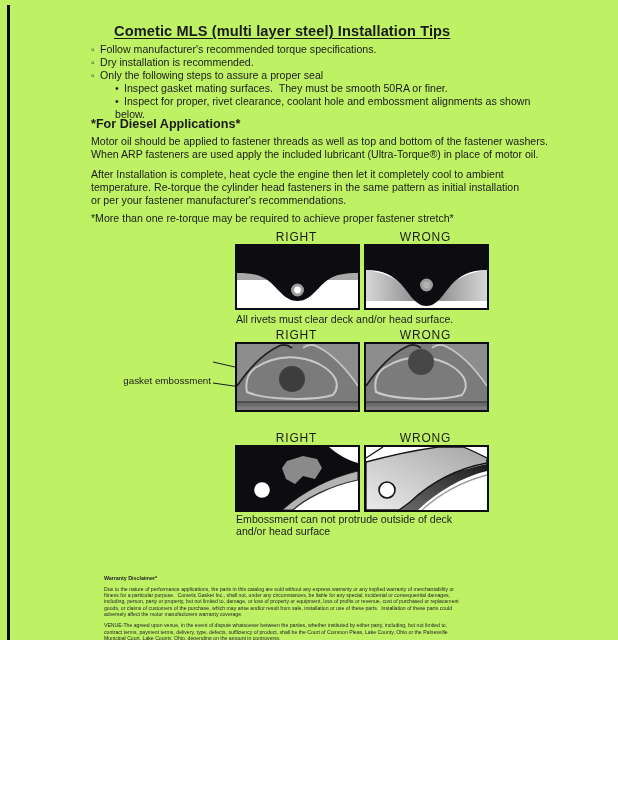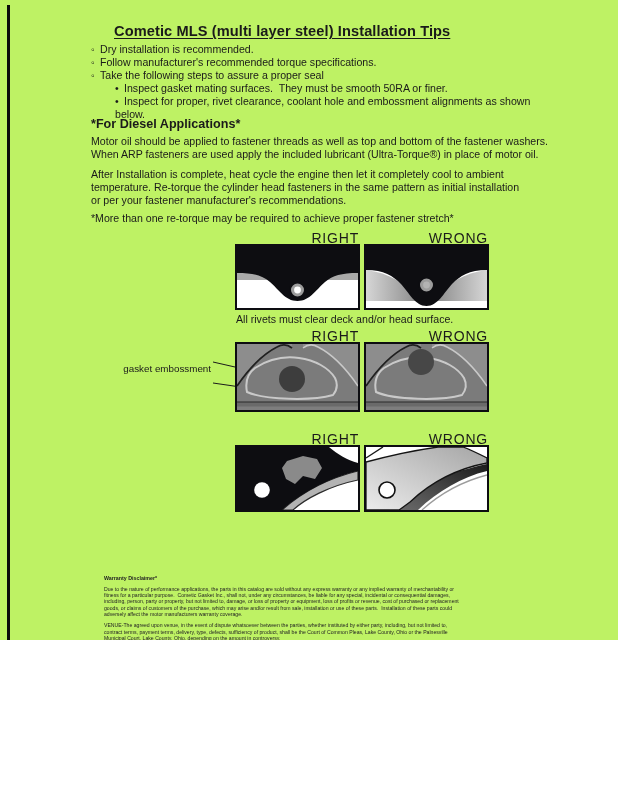--- a/index.html
+++ b/index.html
@@ -11,51 +11,51 @@
   .t-title{left:114px;top:23px;font-size:14.6px;font-weight:700;text-decoration:underline;
            text-underline-offset:2px;letter-spacing:0.1px;margin:0;}
   .tips{left:91px;top:43px;width:470px;font-size:10.6px;line-height:13.1px;}
   .b{white-space:pre-wrap;}
   .sub{margin-left:24px;}
   .mk{display:inline-block;width:9px;}
   .d-head{left:91px;top:117px;font-size:12.6px;font-weight:700;margin:0;}
   .d-p1{left:91px;top:135px;font-size:10.6px;line-height:13.2px;width:470px;}
   .d-p2{left:91px;top:168px;font-size:10.6px;line-height:13.2px;width:470px;}
   .d-note{left:91px;top:212px;font-size:10.6px;width:470px;}
-  .hdr{position:absolute;width:125px;text-align:right;font-size:14px;letter-spacing:0.8px;color:#1b1b1b;}
+  .hdr{position:absolute;width:125px;text-align:center;font-size:12px;letter-spacing:0.8px;color:#1b1b1b;}
   .colL{left:234px;} .colR{left:363px;}
   .h1r{top:230px;} .h2r{top:328px;} .h3r{top:431px;}
   .dbox{position:absolute;border:2px solid #0d0d11;background:#fff;font-size:0;line-height:0;}
   .b1L{left:235px;top:244px;} .b1R{left:364px;top:244px;}
   .b2L{left:235px;top:342px;} .b2R{left:364px;top:342px;}
   .b3L{left:235px;top:445px;} .b3R{left:364px;top:445px;}
   .cap{position:absolute;font-size:10.6px;line-height:12px;color:#1a1a1a;}
   .cap1{left:236px;top:313px;} .cap2{left:246px;top:415px;} .cap3{left:236px;top:513px;}
   .lab{position:absolute;width:116px;text-align:right;font-size:9.8px;line-height:10.6px;color:#1a1a1a;}
-  .lab1{left:95px;top:346px;} .lab2{left:95px;top:364px;}
+  .lab1{left:95px;top:346px;} .lab2{left:95px;top:376px;}
   .leaders{position:absolute;left:209px;top:352px;width:92px;height:46px;}
   .legal{left:104px;top:575px;width:416px;font-size:5.15px;line-height:6.15px;color:#232323;}
   .legal h2{font-size:5.3px;margin:0 0 5px 0;}
   .legal p{margin:0 0 5.5px 0;}
   .legal p.gapbig{margin-top:9px;}
   .legal p.gapmed{margin-top:2.5px;}
   .footer{left:389px;top:789px;font-size:15px;letter-spacing:0.3px;color:#1f1f1f;}
 </style>
 </head>
 <body>
 
 <div class="page">
   <div class="edge"></div>
 
   <h1 class="abs t-title">Cometic MLS (multi layer steel) Installation Tips</h1>
 
   <div class="abs tips">
+    <div class="b"><span class="mk">◦</span><span>Follow manufacturer's recommended torque specifications.</span></div>
     <div class="b"><span class="mk">◦</span><span>Dry installation is recommended.</span></div>
-    <div class="b"><span class="mk">◦</span><span>Follow manufacturer's recommended torque specifications.</span></div>
-    <div class="b"><span class="mk">◦</span><span>Take the following steps to assure a proper seal</span></div>
+    <div class="b"><span class="mk">◦</span><span>Only the following steps to assure a proper seal</span></div>
     <div class="b sub"><span class="mk">•</span><span>Inspect gasket mating surfaces.  They must be smooth 50RA or finer.</span></div>
     <div class="b sub"><span class="mk">•</span><span>Inspect for proper, rivet clearance, coolant hole and embossment alignments as shown below.</span></div>
   </div>
 
   <h2 class="abs d-head">*For Diesel Applications*</h2>
   <div class="abs d-p1 ml">Motor oil should be applied to fastener threads as well as top and bottom of the fastener washers.
 When ARP fasteners are used apply the included lubricant (Ultra-Torque®) in place of motor oil.</div>
   <div class="abs d-note">*More than one re-torque may be required to achieve proper fastener stretch*</div>
   <div class="abs d-p2 ml">After Installation is complete, heat cycle the engine then let it completely cool to ambient
 temperature. Re-torque the cylinder head fasteners in the same pattern as initial installation
@@ -155,20 +155,22 @@
         </linearGradient>
       </defs>
       <rect x="0" y="0" width="121" height="63" fill="#ffffff"></rect>
       <path d="M0,11 L17,0" stroke="#1a1a1a" stroke-width="1.4"></path>
       <path d="M33,63 C47,46 70,30 97,23 C105,21 113,18.5 121,17 L121,24 C96,30 72,44 52,63 Z" fill="url(#g3c)"></path>
       <path d="M56,63 C76,45 98,34 121,28" fill="none" stroke="#9c9c9c" stroke-width="1.3"></path>
       <path d="M0,15 C26,8 50,3 72,0 L97,0 C105,3 113,7 121,11 L121,16 C89,22 63,37 44,55 C40,58 36,61 33,63 L0,63 Z" fill="url(#g3b)" stroke="#141414" stroke-width="1.3"></path>
       <circle cx="21" cy="43" r="8" fill="#ffffff" stroke="#101010" stroke-width="1.6"></circle>
     </svg>
   </div>
+  <div class="cap cap3 ml">Embossment can not protrude outside of deck
+and/or head surface</div>
 
   <div class="abs legal">
     <h2>Warranty Disclaimer*</h2>
     <p class="ml">Due to the nature of performance applications, the parts in this catalog are sold without any express warranty or any implied warranty of merchantability or
 fitness for a particular purpose.  Cometic Gasket Inc., shall not, under any circumstances, be liable for any special, incidental or consequential damages,
 including, person, party or property, but not limited to, damage, or loss of property or equipment, loss of profits or revenue, cost of purchased or replacement
 goods, or claims of customers of the purchase, which may arise and/or result from sale, installation or use of these parts.  Installation of these parts could
 adversely affect the motor manufacturers warranty coverage.</p>
     <p class="ml">VENUE-The agreed upon venue, in the event of dispute whatsoever between the parties, whether instituted by either party, including, but not limited to,
 contract terms, payment terms, delivery, type, defects, sufficiency of product, shall be the Court of Common Pleas, Lake County, Ohio or the Palnesville

